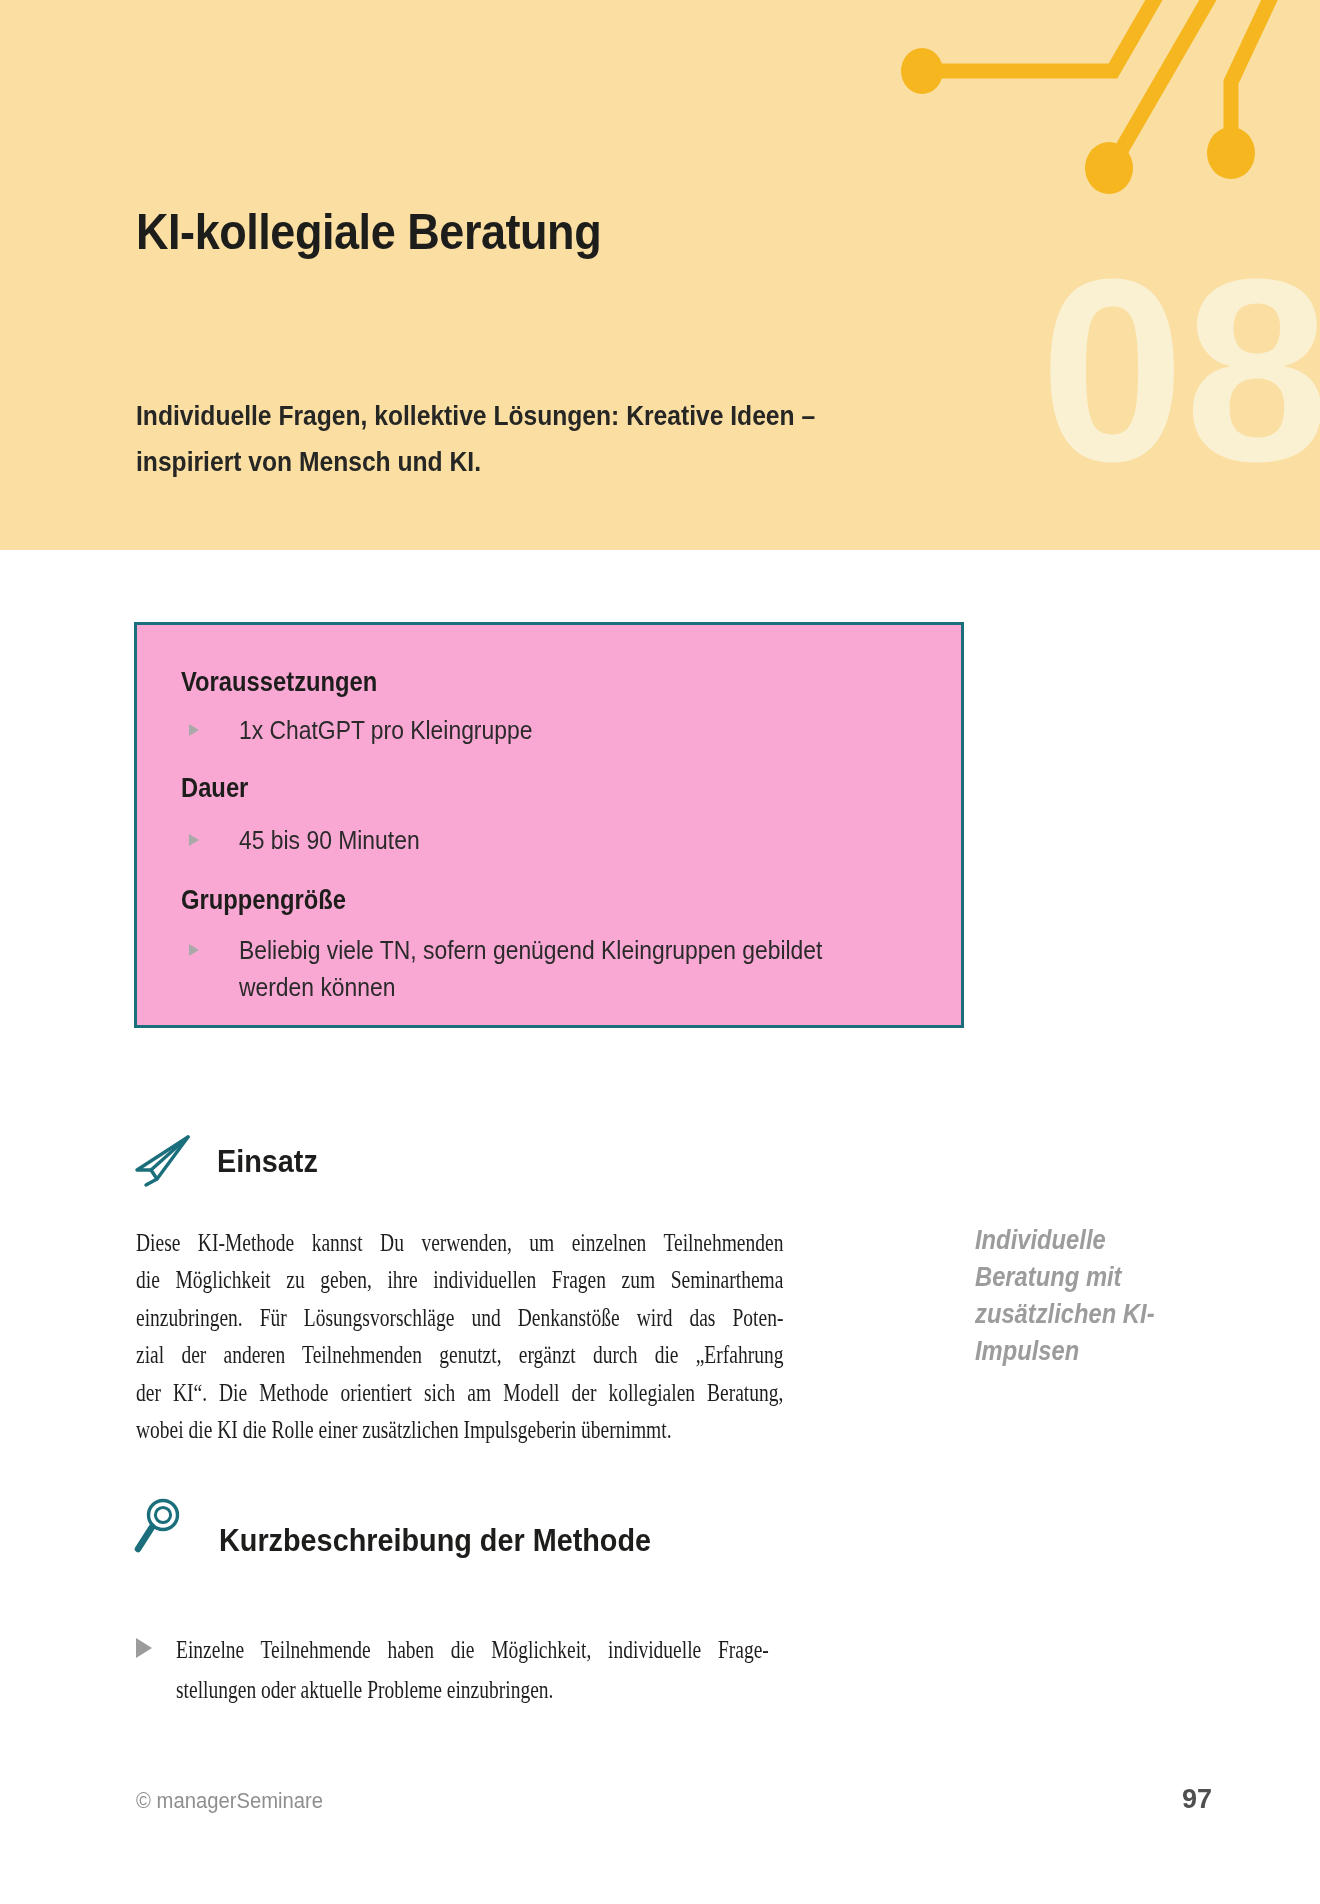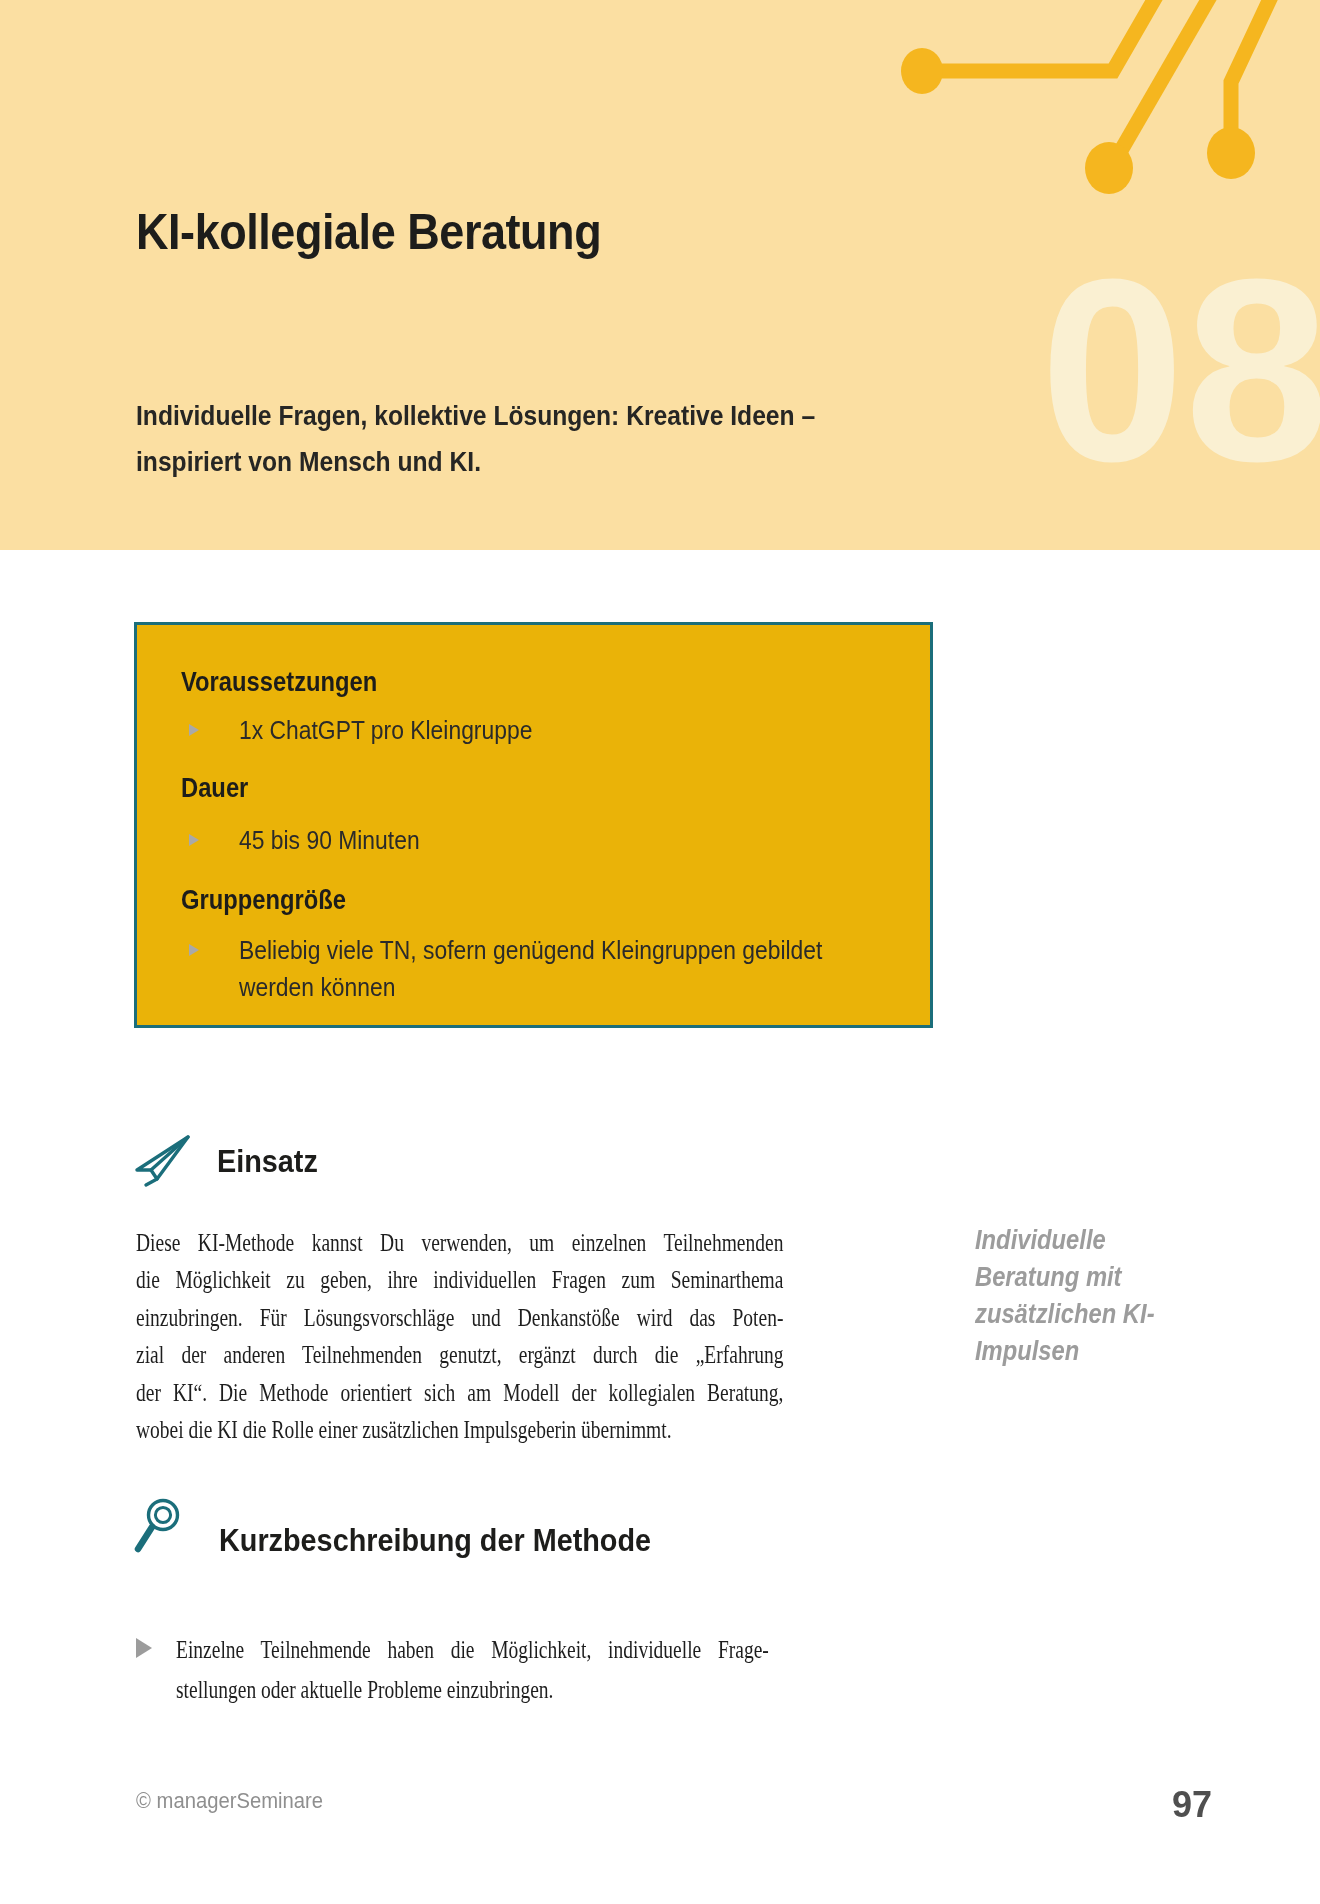--- a/index.html
+++ b/index.html
@@ -8,21 +8,21 @@
   
   .band{position:absolute;left:0;top:0;width:1320px;height:550px;overflow:hidden;}
   .band svg{position:absolute;left:0;top:0;}
   .chapter-num{position:absolute;left:1040px;top:240px;font-size:260px;line-height:1;
                font-weight:bold;letter-spacing:0;white-space:nowrap;}
   .title{position:absolute;left:136px;top:204px;font-size:50px;line-height:56px;font-weight:bold;
          color:#1d1d1b;white-space:nowrap;transform:scaleX(.9);transform-origin:left top;letter-spacing:-.5px;}
   .subtitle{position:absolute;left:136px;top:393px;font-size:28px;line-height:46px;font-weight:bold;
             color:#262624;white-space:nowrap;transform:scaleX(.88);transform-origin:left top;}
   
-  .infobox{position:absolute;left:134px;top:622px;width:793px;height:400px;background:#eab308;}
+  .infobox{position:absolute;left:134px;top:622px;width:793px;height:400px;background:#f9a8d4;padding-left:31px;}
   .box-label{position:absolute;left:44px;font-size:27px;font-weight:bold;color:#1d1d1b;
              line-height:32px;white-space:nowrap;transform:scaleX(.88);transform-origin:left top;}
   .box-item{position:absolute;left:102px;font-size:26px;color:#2a2a2a;line-height:30px;
             white-space:nowrap;transform:scaleX(.88);transform-origin:left top;}
   .tri{position:absolute;width:0;height:0;border-top:6px solid transparent;
        border-bottom:6px solid transparent;border-left:10px solid #a9a9a9;}
   .box-multiline{position:absolute;left:102px;font-size:26px;color:#2a2a2a;line-height:37px;
                  transform:scaleX(.88);transform-origin:left top;}
   .box-multiline div{white-space:nowrap;}
   
@@ -44,21 +44,21 @@
                 color:#1e1e1e;line-height:40px;}
   .kbullet-text .jline{text-align:justify;text-align-last:justify;white-space:nowrap;}
   .kbullet-text .lline{text-align:left;white-space:nowrap;}
   .big-tri{position:absolute;left:136px;top:1638px;width:0;height:0;
            border-top:10px solid transparent;border-bottom:10px solid transparent;
            border-left:16px solid #9c9c9c;}
   
   .copyright{position:absolute;left:136px;top:1788px;font-size:22px;color:#8f8f8f;
              white-space:nowrap;transform:scaleX(.92);transform-origin:left top;}
   .pagenum{position:absolute;left:1140px;top:1784px;width:72px;text-align:right;
-           font-size:36px;font-weight:bold;color:#4f4f4f;}
+           font-size:27px;font-weight:bold;color:#4f4f4f;}
 </style>
 </head>
 <body>
 
 <div class="page">
 
   <div class="band" style="background:#FBDFA2;">
     <svg width="1320" height="550" viewBox="0 0 1320 550">
       <g stroke="#F5B61F" stroke-width="15" fill="none">
         <path d="M940 71 H1113 L1162 -14"></path>

